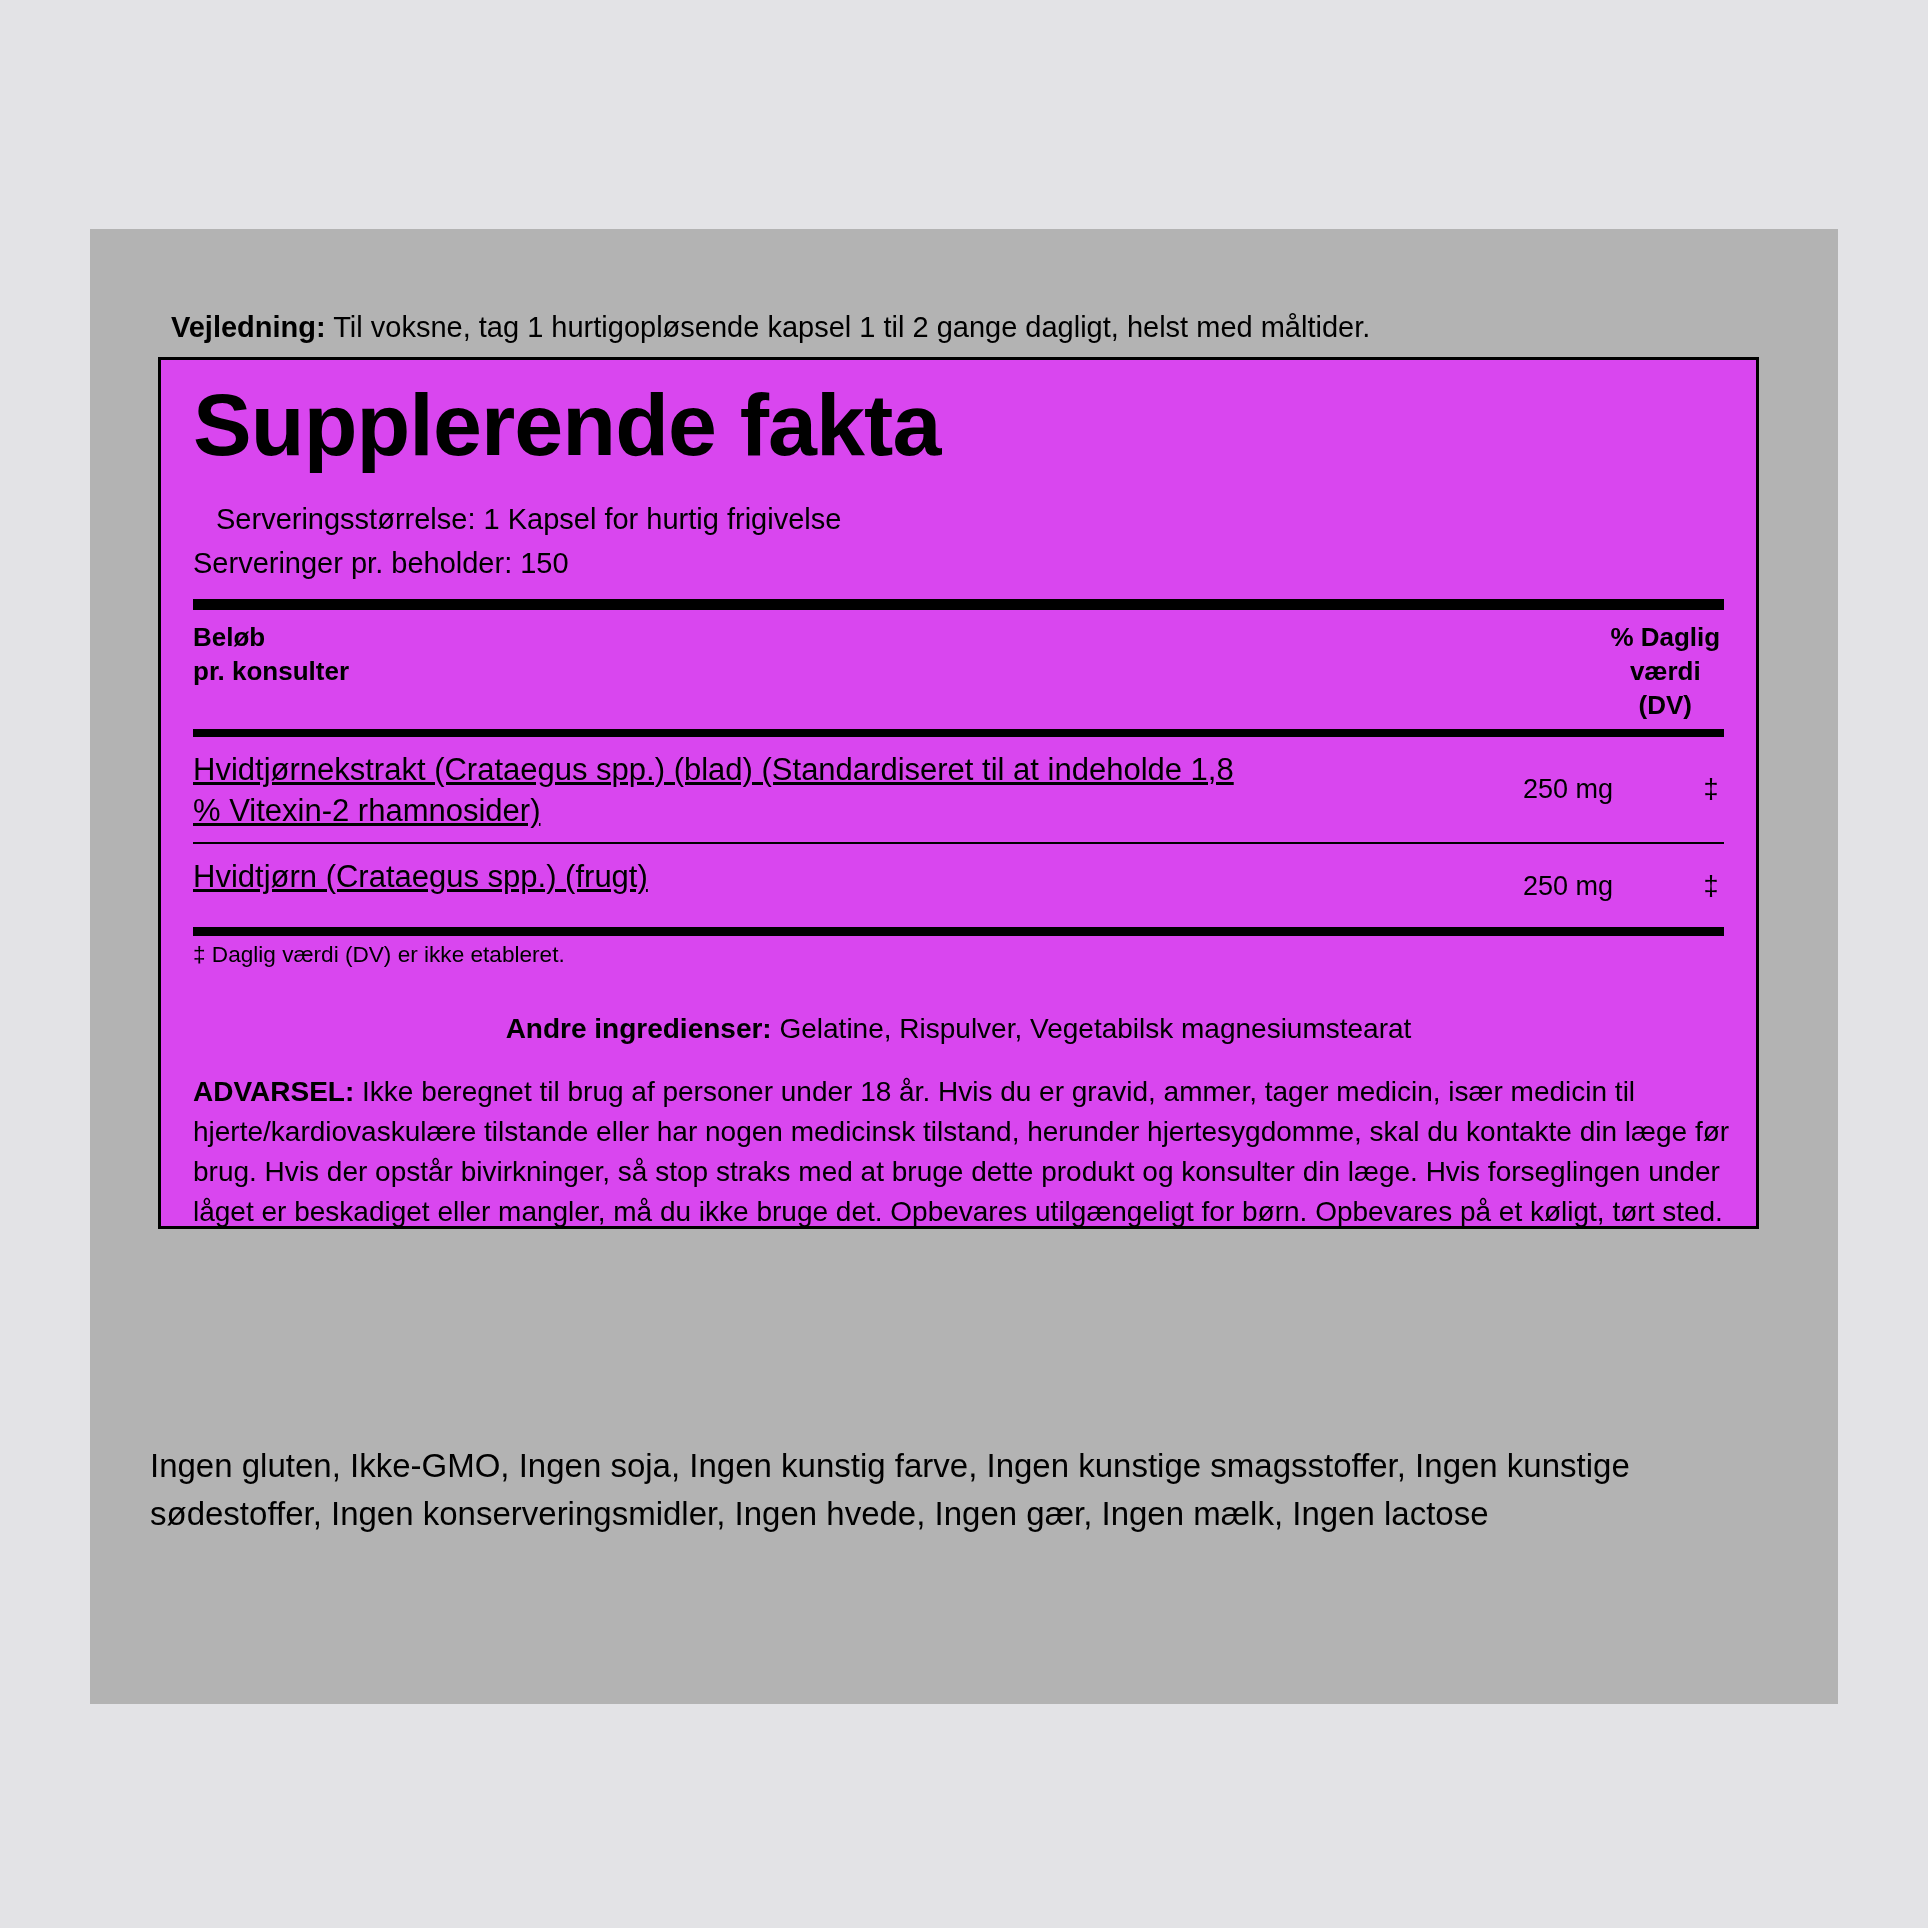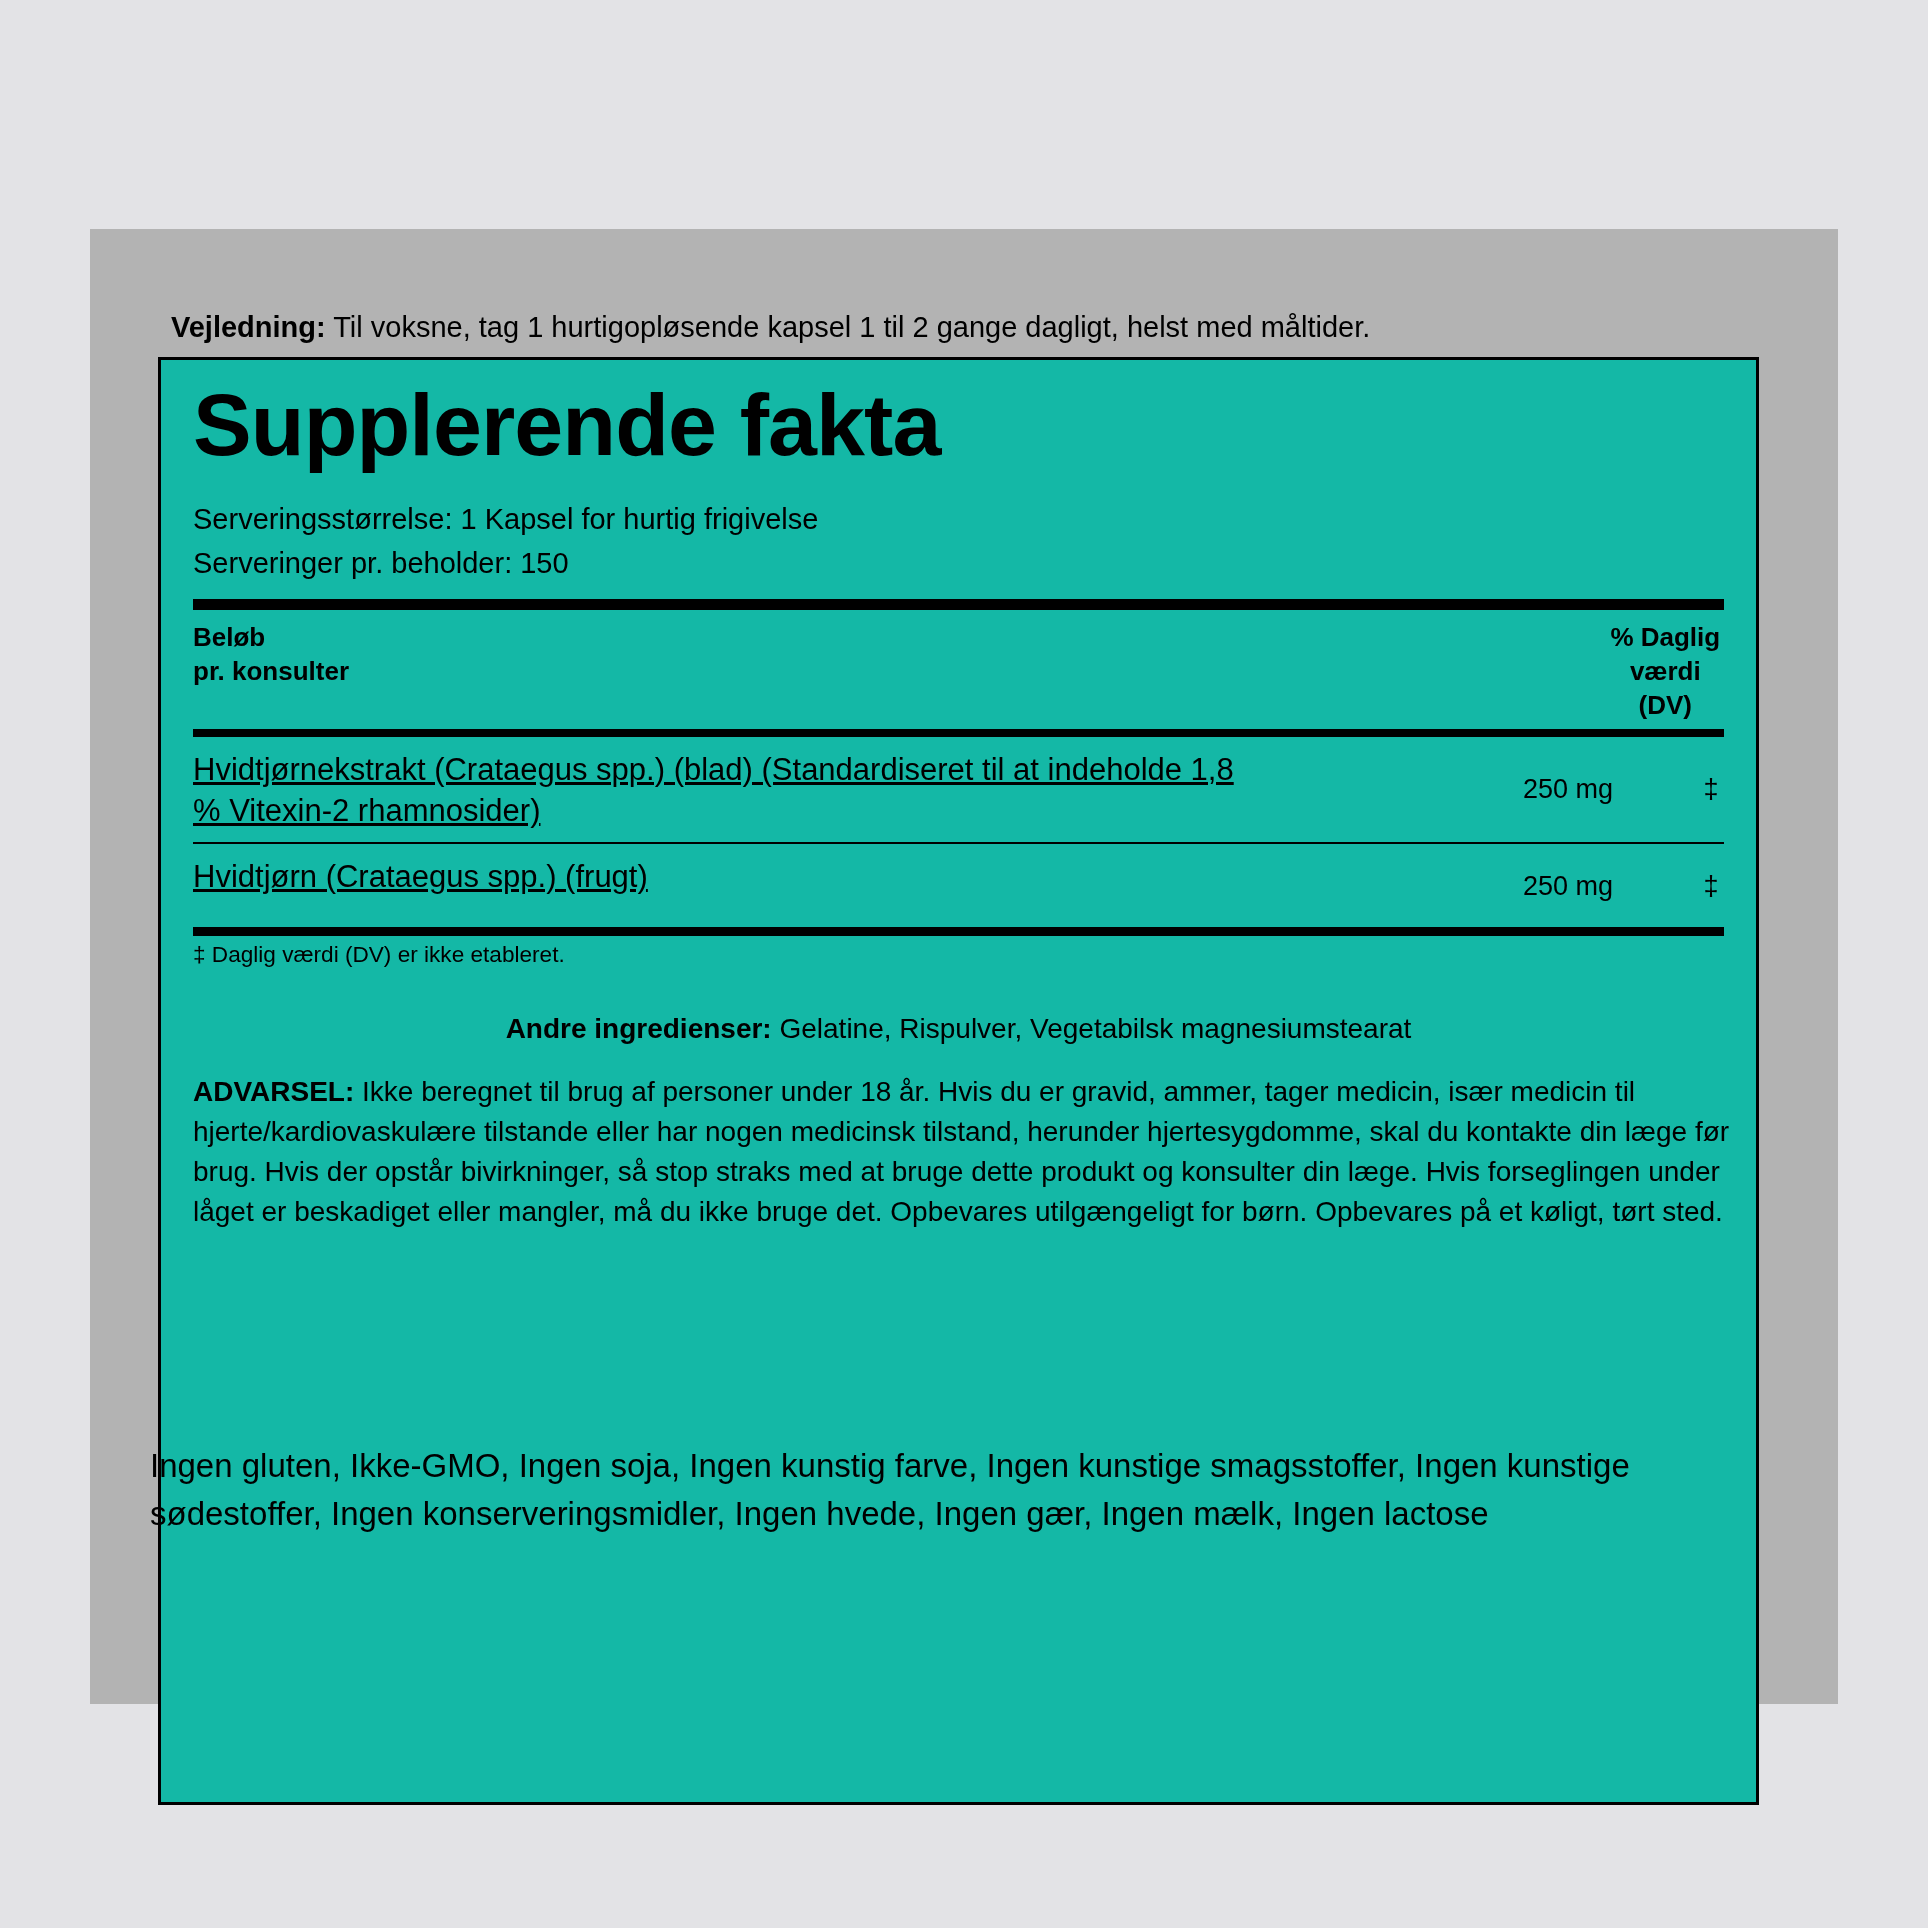--- a/index.html
+++ b/index.html
@@ -39,22 +39,22 @@
   #directions .lbl {
     font-weight: bold;
   }
 
   
   #facts-box {
     position: absolute;
     left: 68px;
     top: 128px;
     width: 1601px;
-    height: 1448px;
-    background: #14b8a6;
+    height: 872px;
+    background: #d946ef;
     border: 3.8px solid #000;
     box-sizing: border-box;
   }
 
   #facts-inner {
     position: absolute;
     left: 32px;
     top: 17px;
     right: 32px;
   }
@@ -66,21 +66,21 @@
     line-height: 1.08;
     margin: 0;
     color: #000;
   }
 
   .serving-line {
     font-size: 29px;
     color: #000;
     line-height: 1.55;
   }
-  #serving-size { margin-top: 24.5px; }
+  #serving-size { margin-top: 24.5px; margin-left: 23px; }
 
   .rule-thick {
     height: 10.4px;
     background: #000;
     margin-top: 13px;
   }
   .rule-thin {
     height: 2.8px;
     background: #000;
   }

